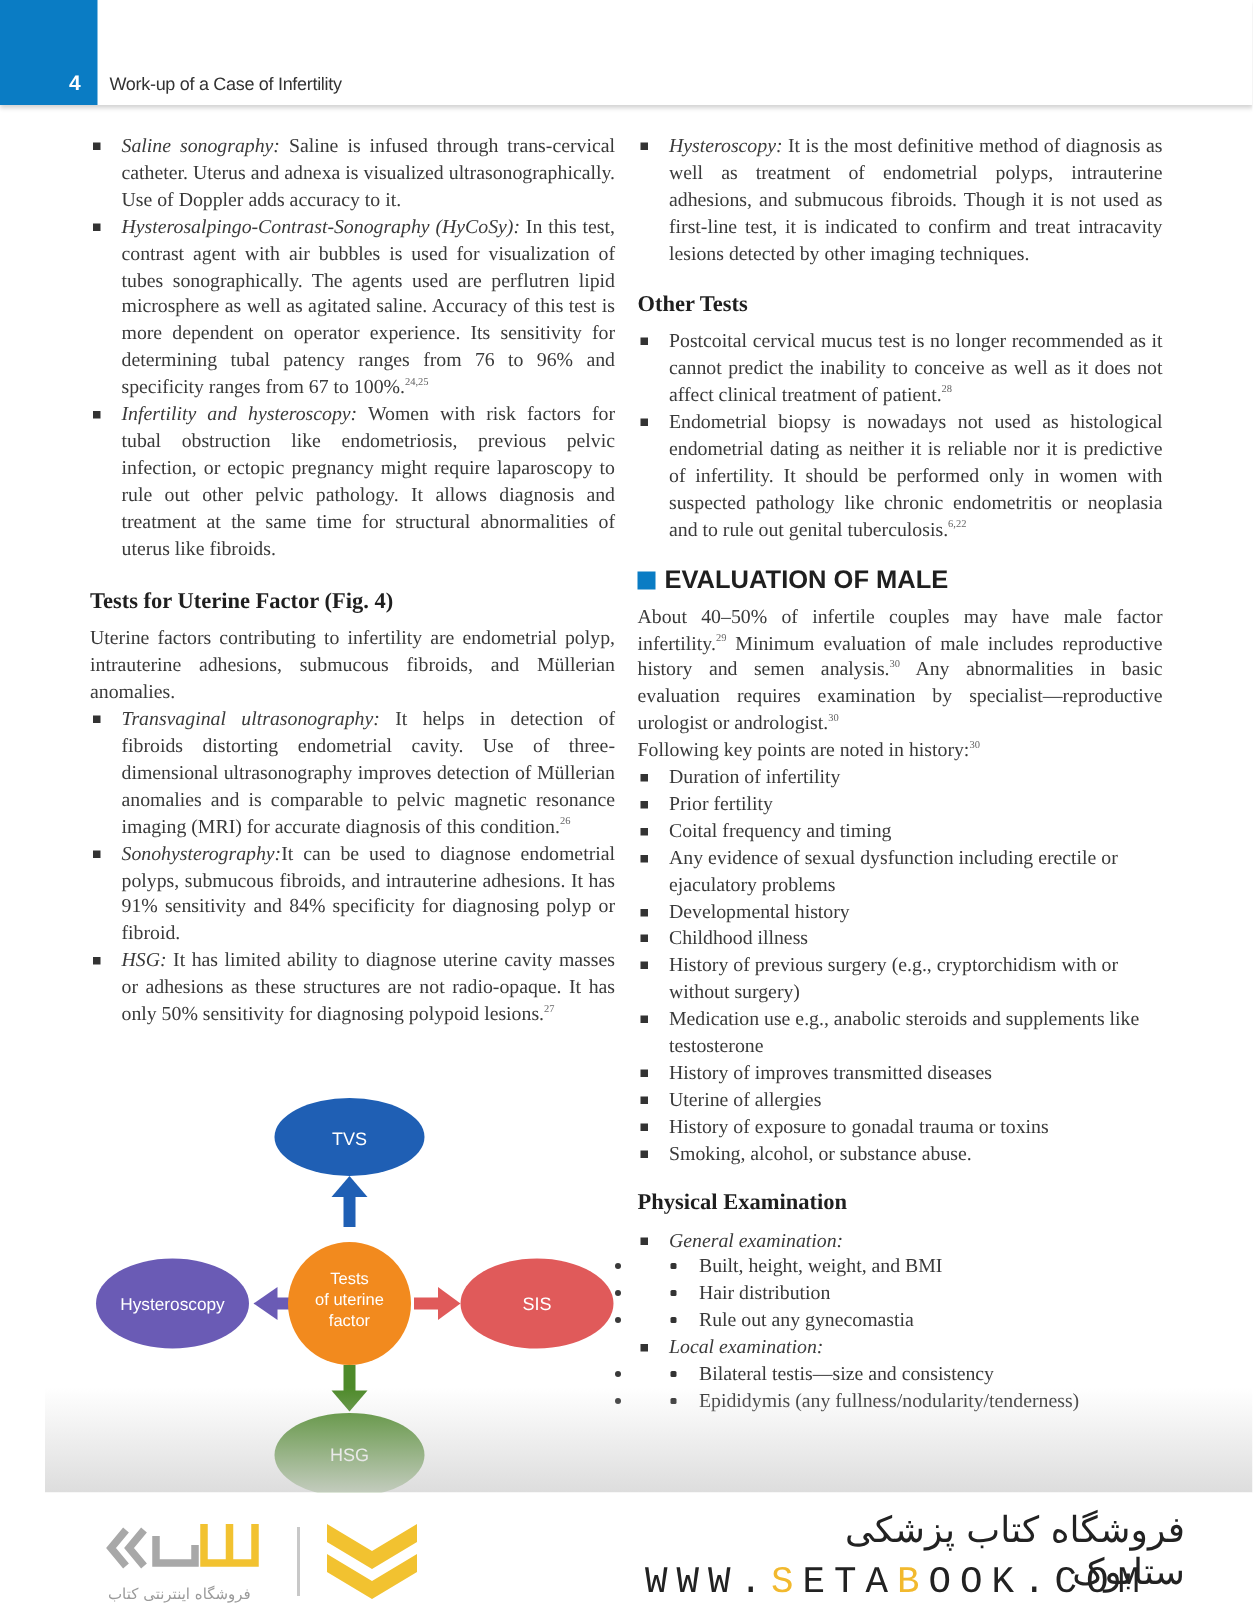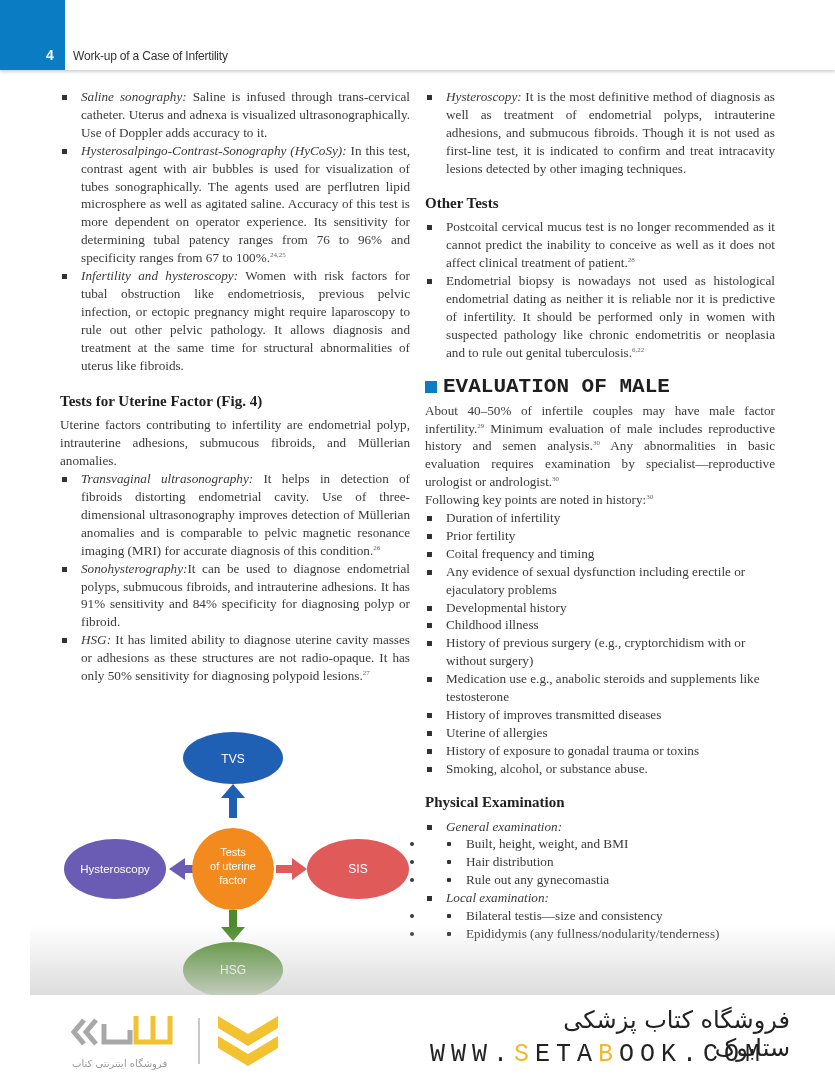--- a/index.html
+++ b/index.html
@@ -21,21 +21,21 @@
   .body-text { font-family: "Liberation Serif", "DejaVu Serif", serif; font-size: 13.2px; line-height: 17.9px; color: #3a3a3a; text-align: justify; }
   ul.bullets { list-style: none; }
   ul.bullets > li { position: relative; padding-left: 21px; }
   ul.bullets > li::before { content: ""; position: absolute; left: 2px; top: 7px; width: 5px; height: 5px; background: #333; }
   ul.sub > li { position: relative; padding-left: 41px; }
   ul.sub > li::before { content: ""; position: absolute; left: 22px; top: 7px; width: 4px; height: 4px; background: #333; border-radius: 1px; }
   .term { font-style: italic; }
   sup { font-size: 7px; vertical-align: super; line-height: 0; color: #666; }
 
   .h3 { font-family: Liberation Serif, serif; font-weight: bold; font-size: 15px; color: #1f1f1f; margin: 16px 0 6px; }
-  .h2 { font-family: Liberation Mono, monospace; font-weight: bold; font-size: 21px; color: #1f1f1f; margin: 16px 0 6px; display: flex; align-items: center; }
+  .h2 { font-family: Liberation Sans, sans-serif; font-weight: bold; font-size: 17px; color: #1f1f1f; margin: 16px 0 6px; display: flex; align-items: center; }
   .h2 .sq { width: 12px; height: 12px; background: #0a7cc4; margin-right: 6px; display: inline-block; }
 
   .figure { position: absolute; left: 30px; top: 730px; width: 390px; height: 265px; }
 
   .fade { position: absolute; left: 30px; top: 925px; width: 805px; height: 70px;
     background: linear-gradient(to bottom, rgba(225,225,225,0) 0%, rgba(215,215,215,0.85) 100%); pointer-events: none; }
 
   .footer { position: absolute; left: 0; top: 995px; width: 835px; height: 85px; background: #ffffff; }
   .logo-mark { position: absolute; left: 70px; top: 1012px; }
   .footer-fa { position: absolute; left: 500px; top: 1006px; width: 290px; text-align: right; font-family: "DejaVu Sans", sans-serif; font-size: 24px; color: #222; direction: rtl; }

